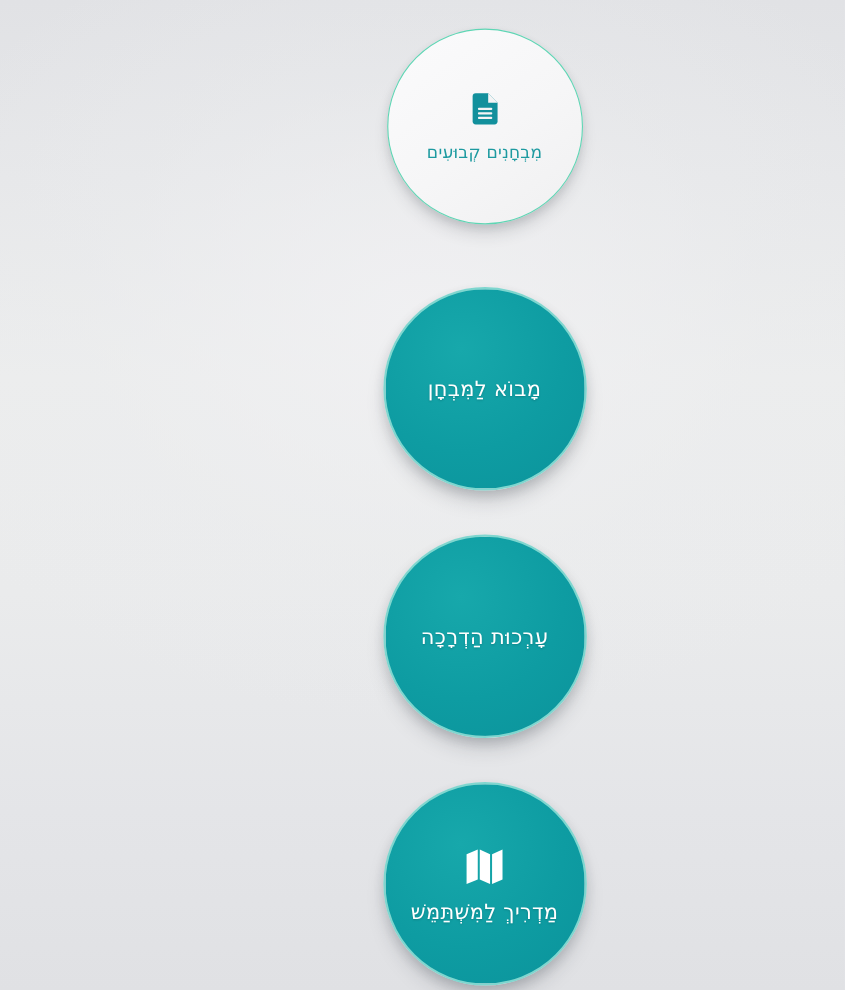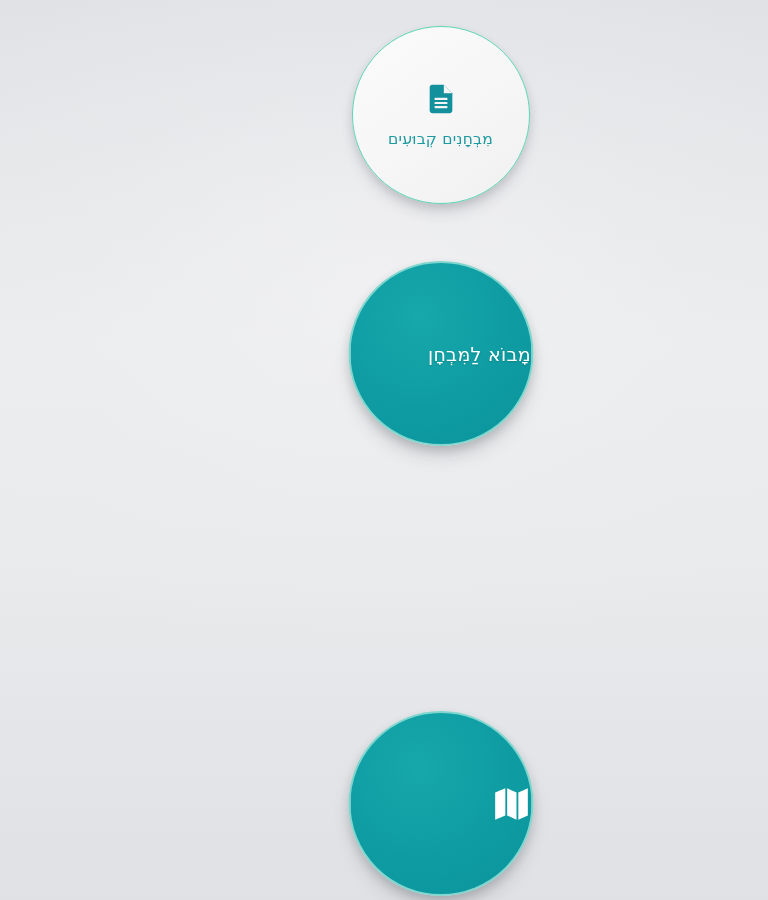--- a/index.html
+++ b/index.html
@@ -90,21 +90,21 @@
     position: absolute;
     left: 50%;
     transform: translateX(-50%);
     width: 185px;
     height: 185px;
     border-radius: 50%;
     background: radial-gradient(circle at 38% 30%, #17a8ab 0%, #0e9ca2 55%, #0b939b 100%);
     border: 2.5px solid #7fd6cf;
     display: flex;
     flex-direction: column;
-    align-items: flex-start;
+    align-items: center;
     justify-content: center;
     gap: 10px;
     box-shadow:
       0 12px 20px -6px rgba(30,40,50,0.26),
       0 4px 10px rgba(30,40,50,0.12);
     cursor: pointer;
   }
   .big-circle.n1 { top: 261px; }
   .big-circle.n2 { top: 486px; }
   .big-circle.n3 { top: 711px; }
@@ -228,24 +228,28 @@
       </span>
       <span class="pill-label teal">מִבְחָנִים קְבוּעִים</span>
     </div>
 
   </div>
 
   <div class="big-circle n1">
     <span class="big-label">מָבוֹא לַמִּבְחָן</span>
   </div>
 
+  <div class="big-circle n2">
+    <span class="big-label">עָרְכוּת הַדְרָכָה</span>
+  </div>
 
   <div class="big-circle n3">
     <span class="big-icon">
       <svg viewBox="0 0 24 24" width="40" height="40" fill="currentColor" aria-hidden="true">
         <path d="M2.2 5.1 L8.3 2.6 V18.9 L2.2 21.4 Z"></path>
         <path d="M9.4 2.6 L15.0 5.1 V21.4 L9.4 18.9 Z"></path>
         <path d="M16.1 5.1 L21.8 2.6 V18.9 L16.1 21.4 Z"></path>
       </svg>
     </span>
+    <span class="big-label">מַדְרִיךְ לַמִּשְׁתַּמֵּשׁ</span>
   </div>
 
 </div>
 
 </body></html>

